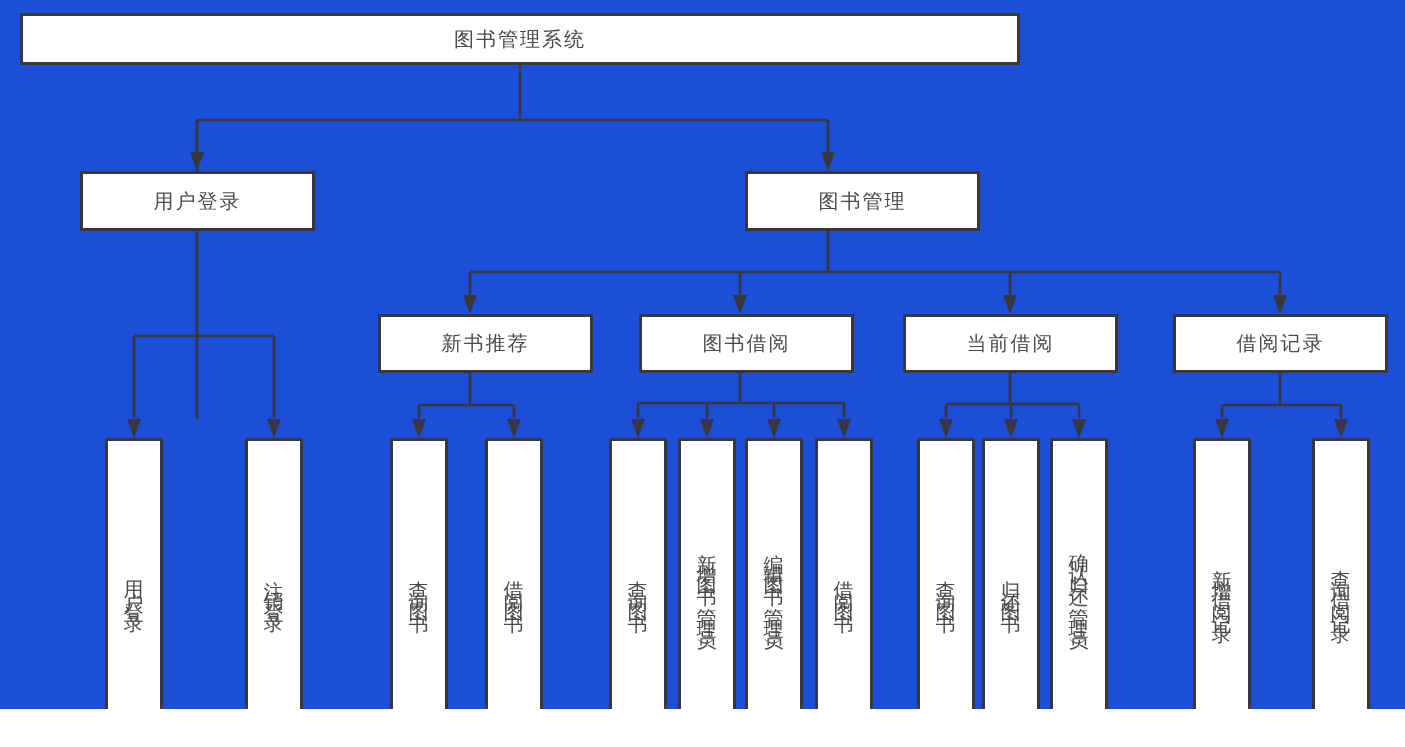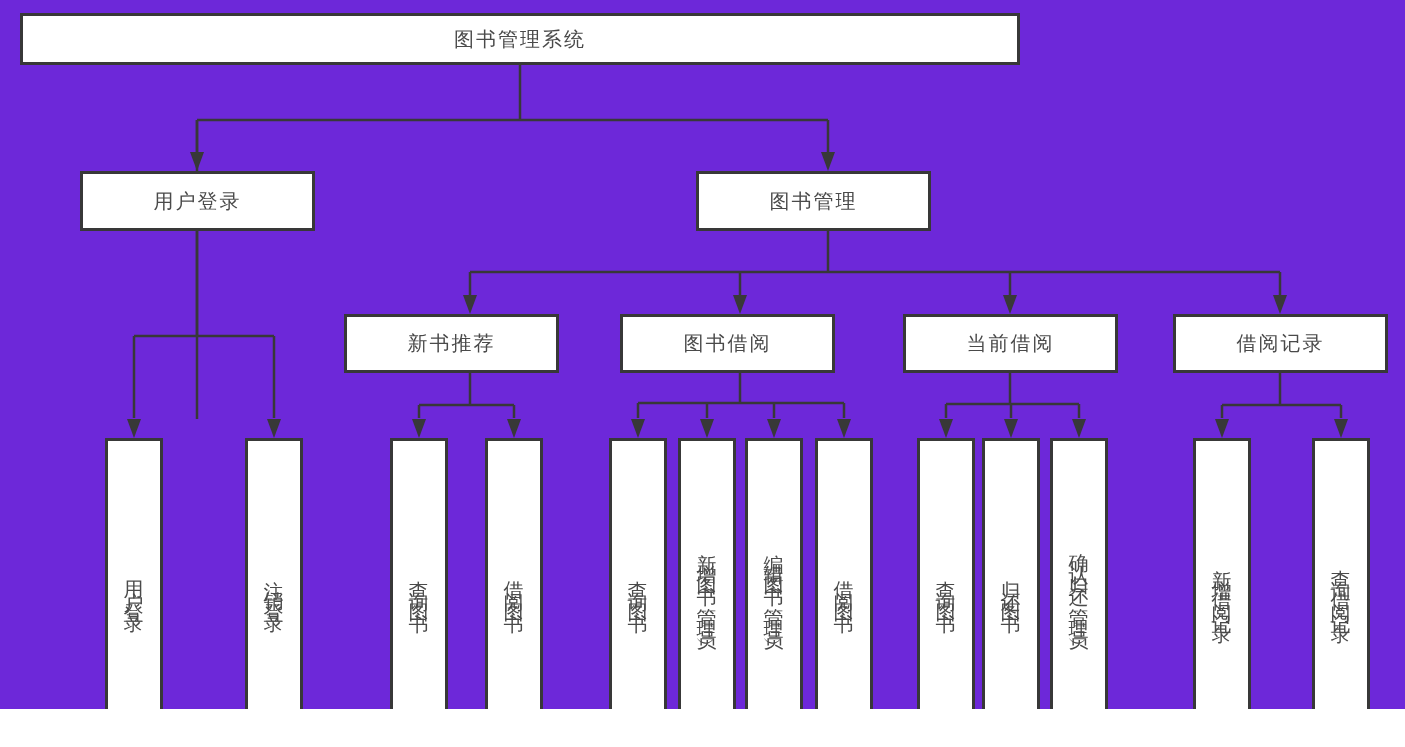--- a/index.html
+++ b/index.html
@@ -4,21 +4,21 @@
 <style>
   html, body { margin: 0; padding: 0; }
   body {
     font-family: "Liberation Sans", "DejaVu Sans", sans-serif;
     background: #ffffff;
   }
   .canvas {
     position: relative;
     width: 1405px;
     height: 709px;
-    background: #6d28d9;
+    background: #1d4ed8;
     overflow: hidden;
     font-family: Liberation Serif, serif;
   }
   .connectors {
     position: absolute;
     left: 0; top: 0;
     width: 1405px; height: 747px;
   }
   .node {
     position: absolute;
@@ -95,24 +95,24 @@
       <polygon points="1004,419 1018,419 1011,438"></polygon>
       <polygon points="1072,419 1086,419 1079,438"></polygon>
       <polygon points="1215,419 1229,419 1222,438"></polygon>
       <polygon points="1334,419 1348,419 1341,438"></polygon>
     </g>
   </svg>
 
   <div class="node" style="left:20px; top:13px; width:1000px; height:52px;">图书管理系统</div>
 
   <div class="node" style="left:80px; top:171px; width:235px; height:60px;">用户登录</div>
-  <div class="node" style="left:696px; top:171px; width:235px; height:60px;">图书管理</div>
+  <div class="node" style="left:745px; top:171px; width:235px; height:60px;">图书管理</div>
 
-  <div class="node" style="left:344px; top:314px; width:215px; height:59px;">新书推荐</div>
-  <div class="node" style="left:620px; top:314px; width:215px; height:59px;">图书借阅</div>
+  <div class="node" style="left:378px; top:314px; width:215px; height:59px;">新书推荐</div>
+  <div class="node" style="left:639px; top:314px; width:215px; height:59px;">图书借阅</div>
   <div class="node" style="left:1173px; top:314px; width:215px; height:59px;">借阅记录</div>
   <div class="node" style="left:903px; top:314px; width:215px; height:59px;">当前借阅</div>
 
   <div class="node leaf" style="left:105px; top:438px; width:58px; height:298px;">
     <span class="vtext">用户登录</span>
   </div>
   <div class="node leaf" style="left:245px; top:438px; width:58px; height:298px;">
     <span class="vtext">注销登录</span>
   </div>
 

